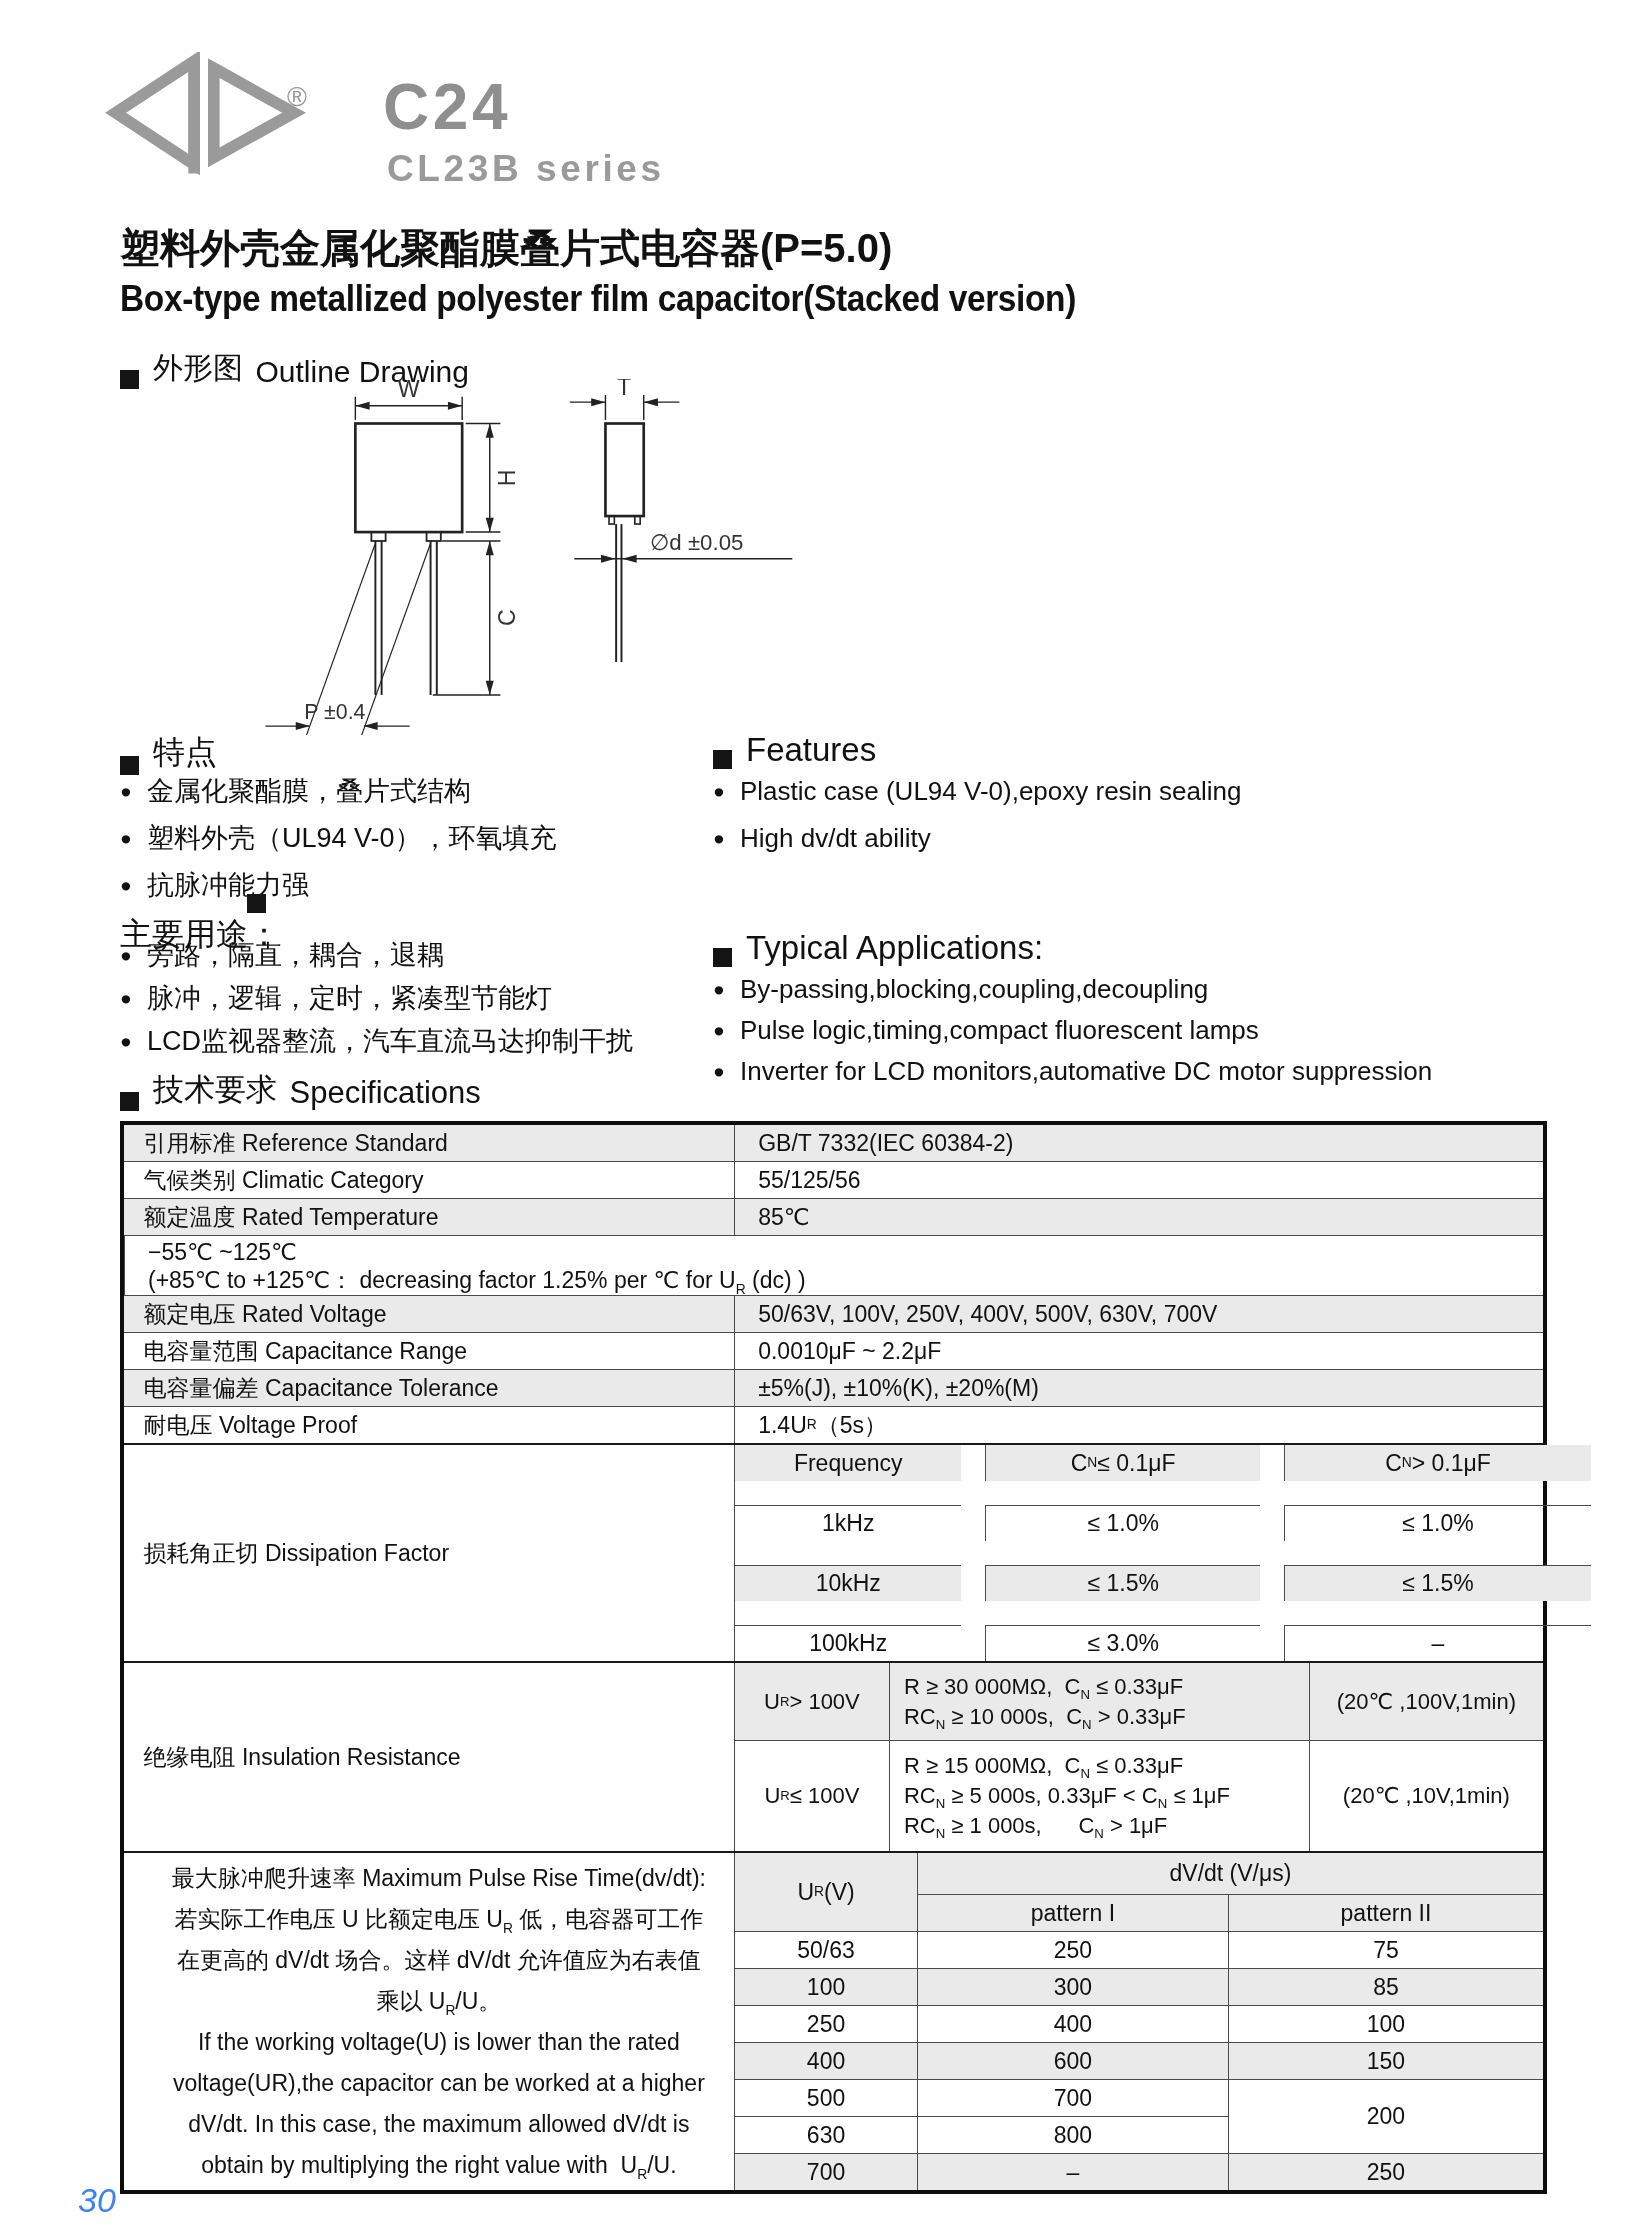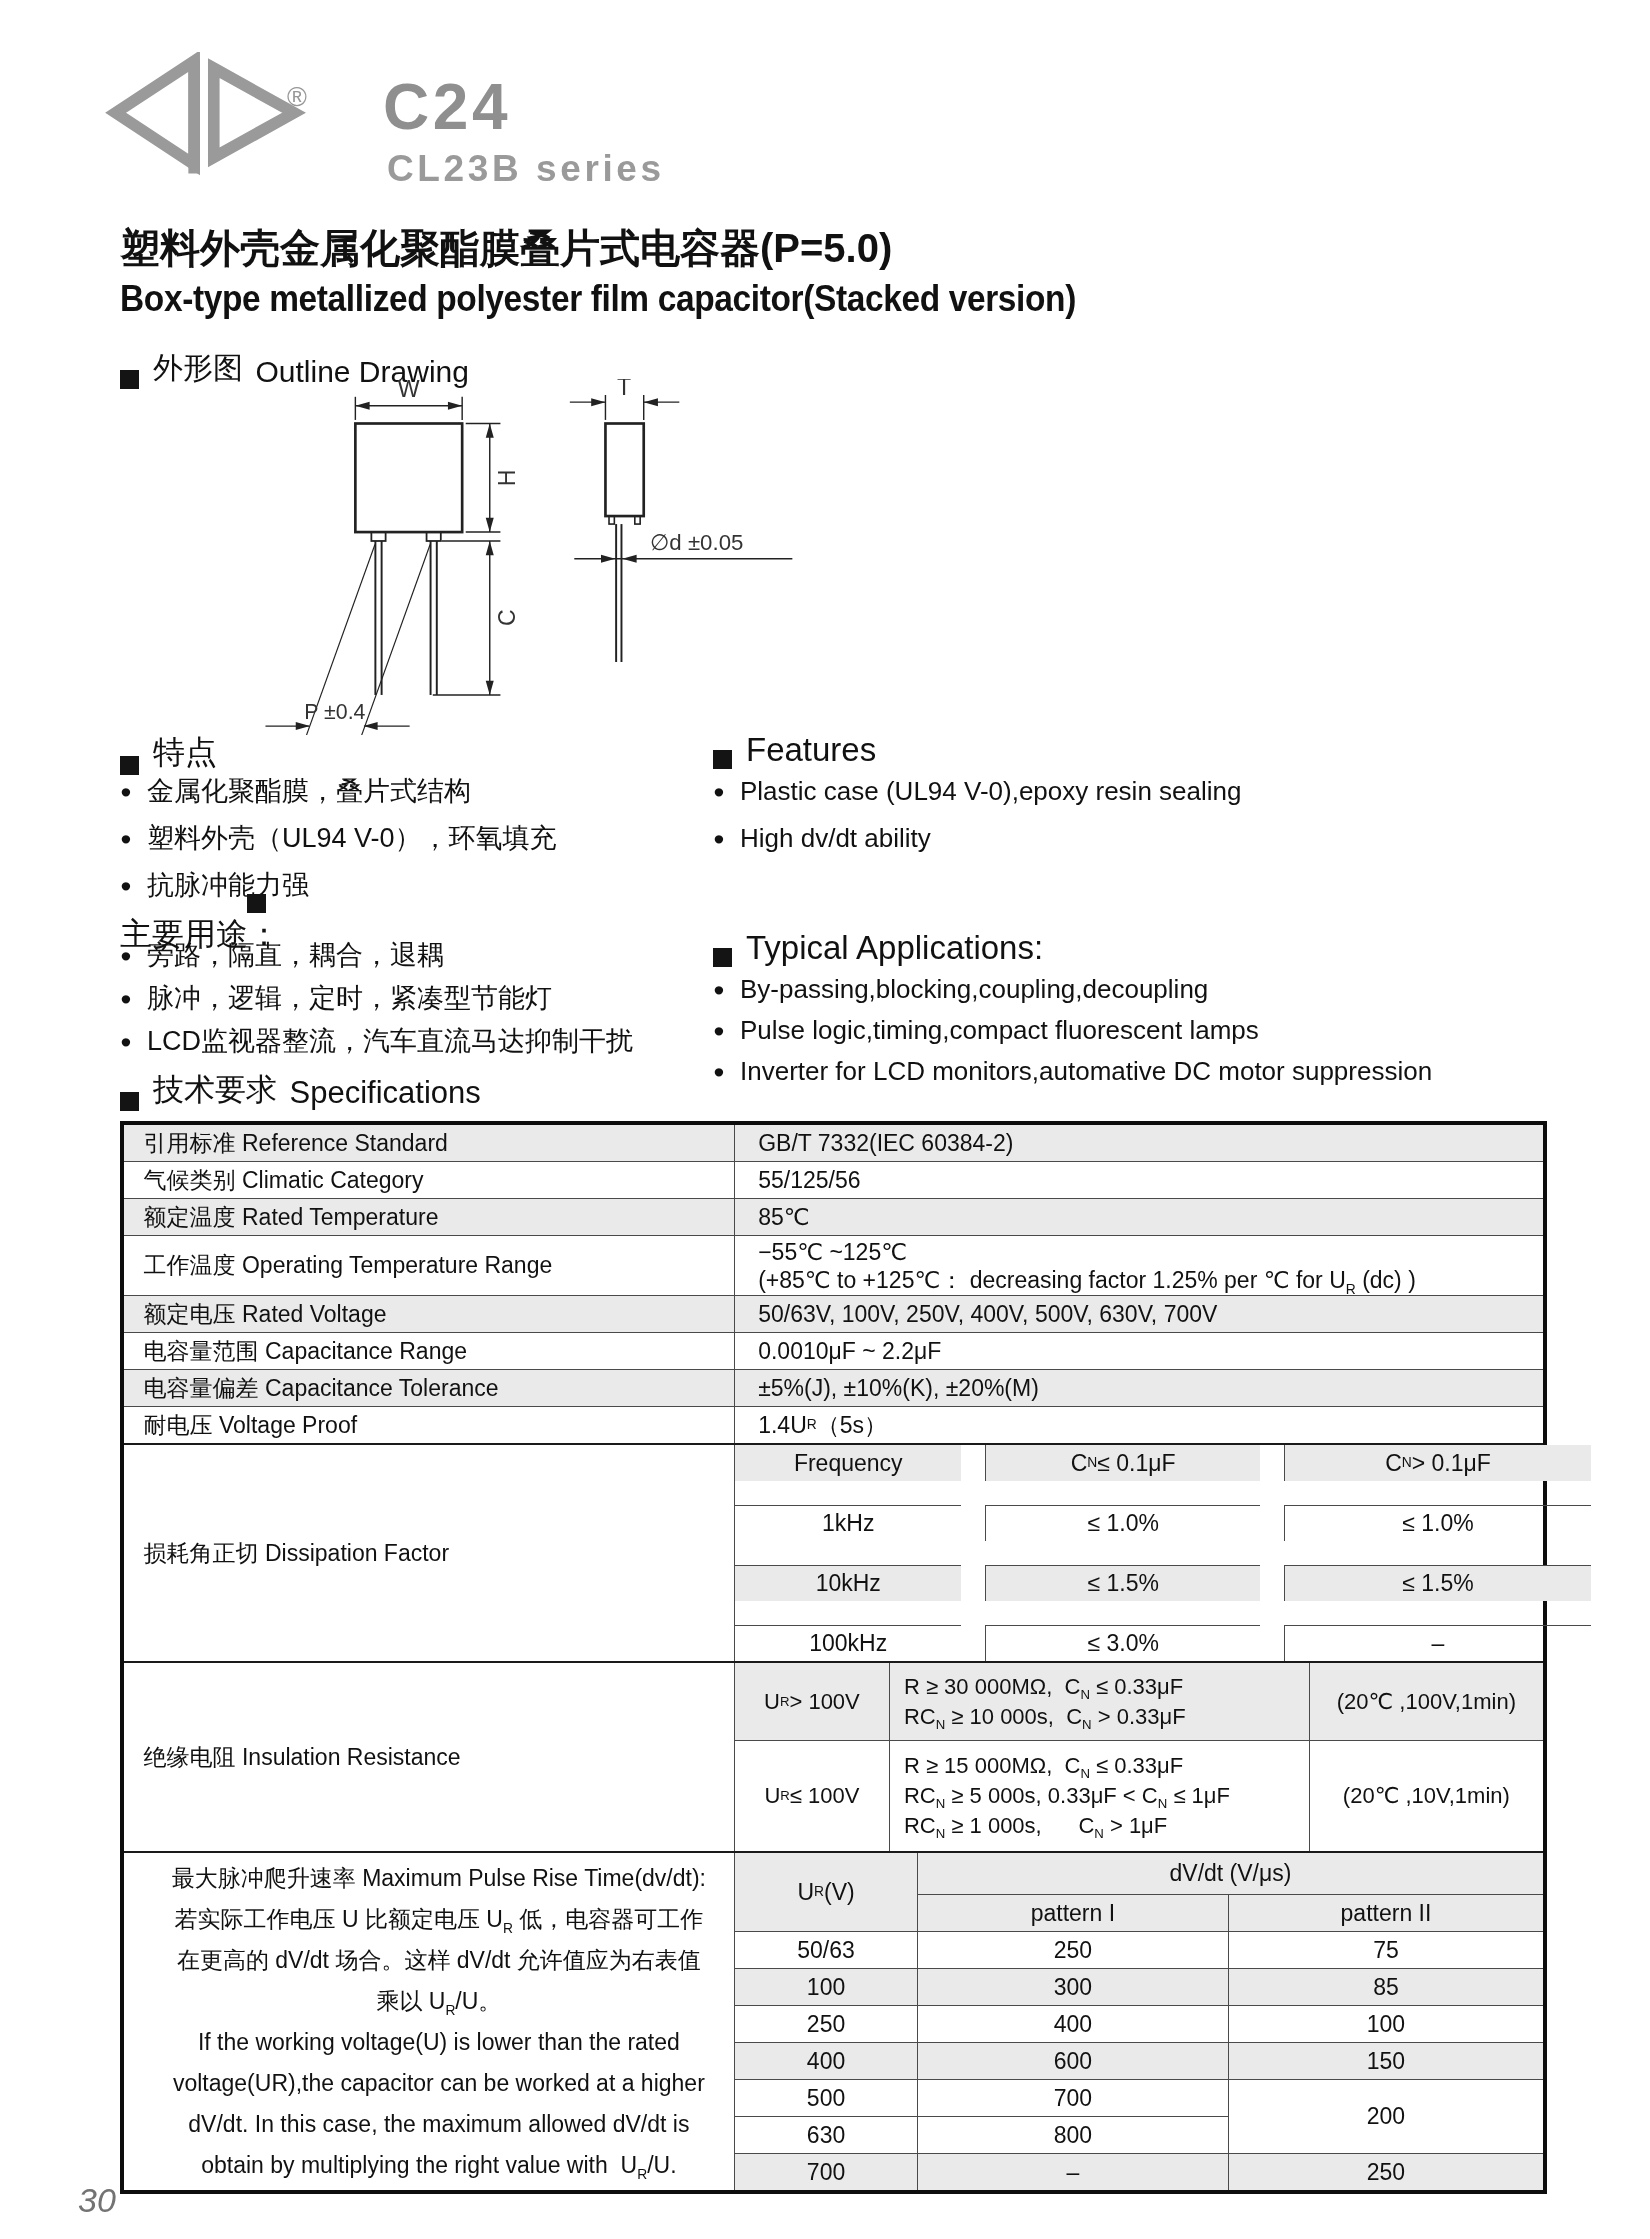--- a/index.html
+++ b/index.html
@@ -75,21 +75,21 @@
   .irow { display:flex; font-size:22px; }
   .ir1 { height:77px; } .ir2 { height:110px; }
   .icond { width:19%; display:flex; align-items:center; justify-content:center; }
   .ispec { width:52%; border-left:1.8px solid #4a4a4a; display:flex; flex-direction:column;
            justify-content:center; padding-left:14.3px; box-sizing:border-box; line-height:30px; }
   .inote { flex:1; border-left:1.8px solid #4a4a4a; display:flex; align-items:center; justify-content:center; }
 
   .plab-lines { display:flex; flex-direction:column; justify-content:center; line-height:41px; font-size:23px; }
   .pgrid { display:grid; grid-template-columns:22.5% 38.5% 1fr; grid-template-rows:41px 37px repeat(7,37px); }
 
-  .page-number { position:absolute; left:78px; top:2181px; font-size:34px; font-style:italic; color:#737373; }
+  .page-number { position:absolute; left:78px; top:2181px; font-size:34px; font-style:italic; color:#3b82f6; }
 </style>
 </head>
 <body>
 
 <div class="page">
 
   <div class="logo-wrap">
     <svg width="214" height="134" viewBox="0 0 240 150">
       <path d="M100 10 L12 68 L100 126 Z" fill="none" stroke="#9a9a9a" stroke-width="13" stroke-linejoin="miter"></path>
       <line x1="100" y1="8" x2="100" y2="136" stroke="#9a9a9a" stroke-width="13"></line>
@@ -256,21 +256,20 @@
     </div>
     <div class="srow bt">
       <div class="lab">气候类别 Climatic Category</div>
       <div class="val">55/125/56</div>
     </div>
     <div class="srow g bt">
       <div class="lab">额定温度 Rated Temperature</div>
       <div class="val">85℃</div>
     </div>
     <div class="srow two bt">
-      <div class="lab">工作温度 Operating Temperature Range</div>
       <div class="val two">
         <div>−55℃ ~125℃</div>
         <div>(+85℃ to +125℃： decreasing factor 1.25% per ℃ for U<sub>R</sub> (dc) )</div>
       </div>
     </div>
     <div class="srow g bt">
       <div class="lab">额定电压 Rated Voltage</div>
       <div class="val">50/63V, 100V, 250V, 400V, 500V, 630V, 700V</div>
     </div>
     <div class="srow bt">

